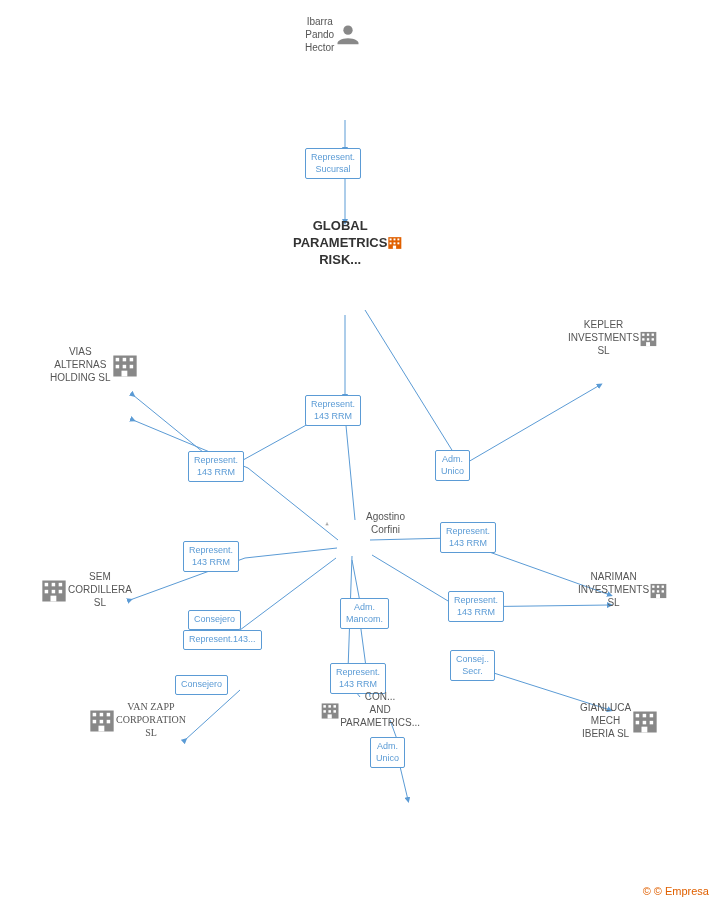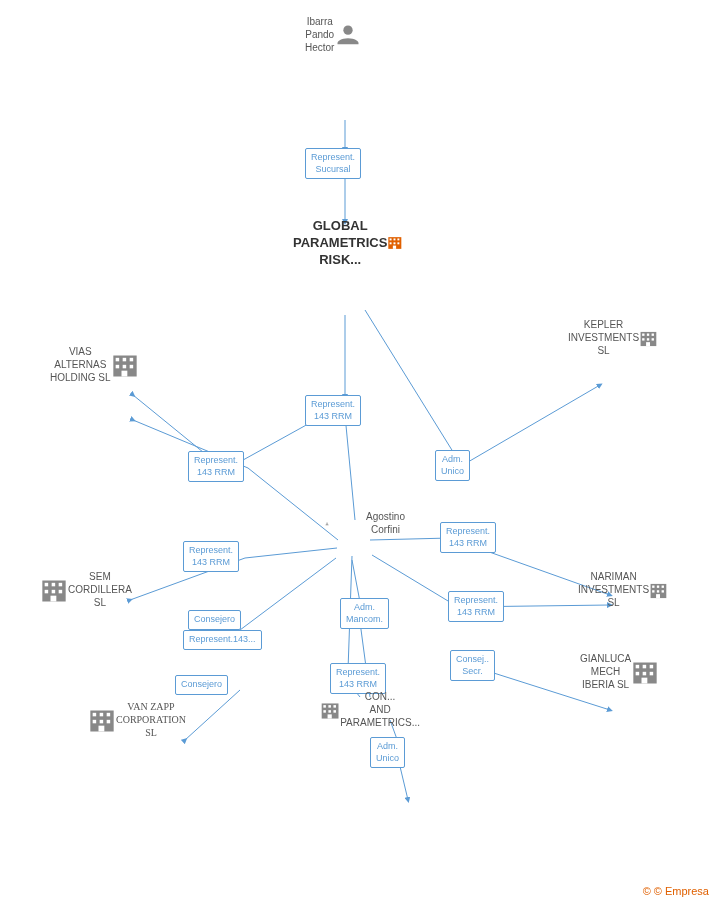--- a/index.html
+++ b/index.html
@@ -239,21 +239,21 @@
         <rect x="4" y="5" width="3" height="3" fill="#fff"></rect>
         <rect x="10" y="5" width="3" height="3" fill="#fff"></rect>
         <rect x="16" y="5" width="3" height="3" fill="#fff"></rect>
         <rect x="4" y="11" width="3" height="3" fill="#fff"></rect>
         <rect x="10" y="11" width="3" height="3" fill="#fff"></rect>
         <rect x="16" y="11" width="3" height="3" fill="#fff"></rect>
         <rect x="9" y="16" width="5" height="5" fill="#fff"></rect>
     </svg>
   </div>
 
-  <div class="node" style="left:580px;top:652px;width:90px;">
+  <div class="node" style="left:580px;top:701px;width:90px;">
     <div class="node-label" style="white-space:pre-line;">GIANLUCA
 MECH
 IBERIA  SL</div>
     <svg class="building-icon" viewBox="0 0 24 24" fill="#888">
       <rect x="2" y="3" width="20" height="18"></rect>
         <rect x="4" y="5" width="3" height="3" fill="#fff"></rect>
         <rect x="10" y="5" width="3" height="3" fill="#fff"></rect>
         <rect x="16" y="5" width="3" height="3" fill="#fff"></rect>
         <rect x="4" y="11" width="3" height="3" fill="#fff"></rect>
         <rect x="10" y="11" width="3" height="3" fill="#fff"></rect>

